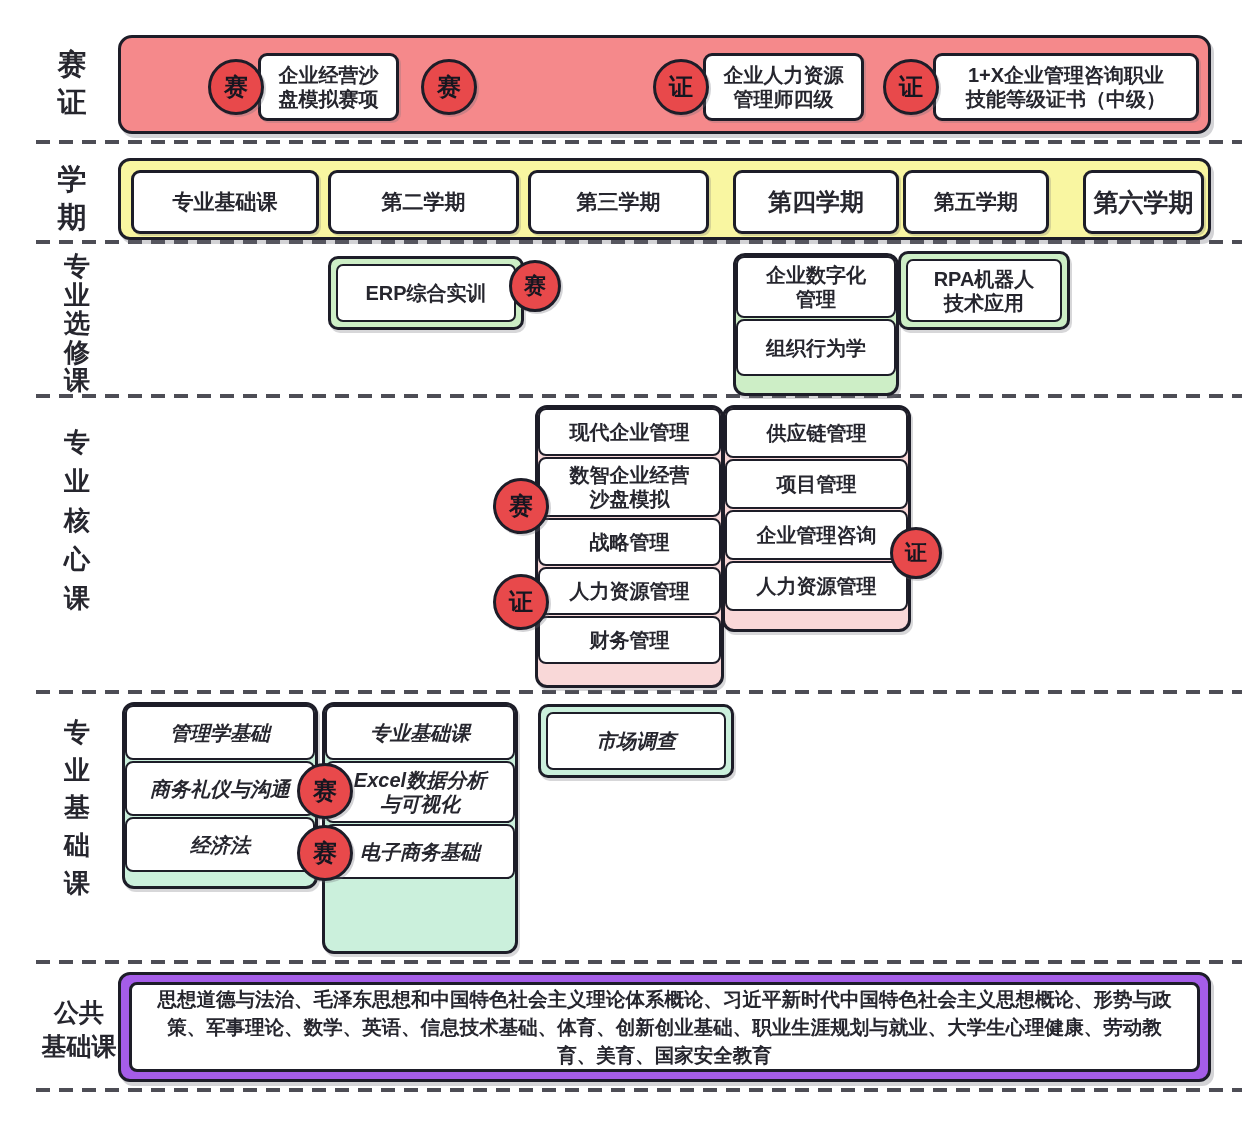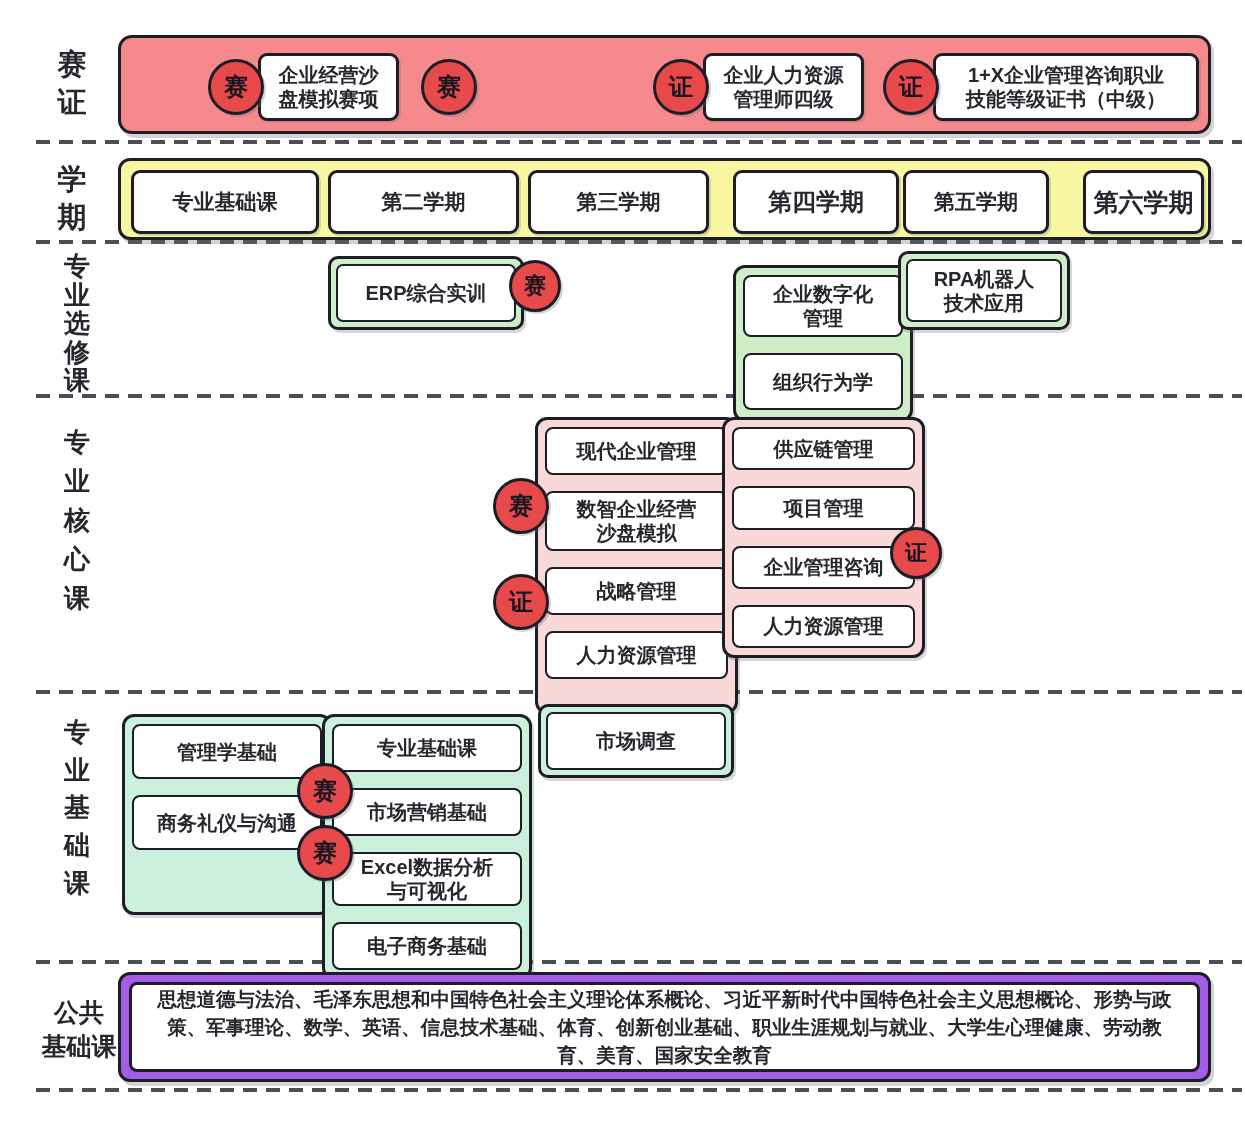--- a/index.html
+++ b/index.html
@@ -28,27 +28,27 @@
     font-size:20px;line-height:1.22;box-shadow:2px 2px 0 rgba(110,110,120,.25);}
   .badge{position:absolute;width:50px;height:50px;border-radius:50%;background:var(--badge-red);
     border:3px solid var(--border);display:flex;align-items:center;justify-content:center;
     font-size:24px;color:#161620;z-index:6;box-shadow:2px 2px 0 rgba(110,110,120,.3);}
   .badge.sm{width:46px;height:46px;font-size:22px;}
   .gwrap{position:absolute;border:3px solid var(--border);border-radius:10px;padding:5px;
     display:flex;box-shadow:2px 3px 0 rgba(110,110,120,.28);}
   .gwrap .ibox{flex:1;background:#fff;border:2.5px solid var(--border);border-radius:7px;
     display:flex;align-items:center;justify-content:center;text-align:center;
     font-size:20px;line-height:1.2;}
-  .col{position:absolute;border:3px solid var(--border);border-radius:12px;padding:7px;
-    display:flex;flex-direction:column;gap:16px;box-shadow:2px 3px 0 rgba(110,110,120,.28);margin-top:12px;}
+  .col{position:absolute;border:3px solid var(--border);border-radius:12px;
+    display:flex;flex-direction:column;gap:1px;box-shadow:2px 3px 0 rgba(110,110,120,.28);}
   .col .ibox{background:#fff;border:2.5px solid var(--border);border-radius:8px;
     display:flex;align-items:center;justify-content:center;text-align:center;
     font-size:20px;line-height:1.2;}
   .green{background:var(--band-green);}
-  .mint{background:var(--band-mint);}
+  .mint{background:var(--band-mint);font-style:italic;}
   .pink{background:var(--band-pink);}
   .mw106{display:inline-block;max-width:106px;}
   .mw126{display:inline-block;max-width:126px;}
   .mw212{display:inline-block;max-width:212px;}
   .mw112{display:inline-block;max-width:112px;}
   .mw104{display:inline-block;max-width:104px;}
   .mw138{display:inline-block;max-width:138px;}
 </style>
 </head>
 <body>
@@ -119,20 +119,23 @@
       </div>
     <div class="ibox" style="height:56px">
         <span class="mw126">数智企业经营沙盘模拟</span>
       </div>
     <div class="ibox" style="height:44px">
         <span>战略管理</span>
       </div>
     <div class="ibox" style="height:44px">
         <span>人力资源管理</span>
       </div>
+    <div class="ibox" style="height:44px">
+        <span>财务管理</span>
+      </div>
   </div>
   <div class="col pink" style="left:722px;top:405px;width:183px;height:221px">
     <div class="ibox" style="height:46px">
         <span>供应链管理</span>
       </div>
     <div class="ibox" style="height:46px">
         <span>项目管理</span>
       </div>
     <div class="ibox" style="height:46px">
         <span>企业管理咨询</span>
@@ -145,27 +148,27 @@
   <div class="badge" style="left:493px;top:574px">证</div>
   <div class="badge sm" style="left:890px;top:527px">证</div>
 
   <div class="col mint" style="left:122px;top:702px;width:190px;height:181px">
     <div class="ibox" style="height:51px;padding:0 4px">
         <span>管理学基础</span>
       </div>
     <div class="ibox" style="height:51px;padding:0 4px">
         <span>商务礼仪与沟通</span>
       </div>
+    <div class="ibox" style="height:51px;padding:0 4px">
+        <span>经济法</span>
+      </div>
   </div>
   <div class="col mint" style="left:322px;top:702px;width:190px;height:246px">
     <div class="ibox" style="height:51px;padding:0 4px">
         <span>专业基础课</span>
-      </div>
-    <div class="ibox" style="height:51px;padding:0 4px">
-        <span>市场营销基础</span>
       </div>
     <div class="ibox" style="height:58px;padding:0 4px">
         <span class="mw138">Excel数据分析与可视化</span>
       </div>
     <div class="ibox" style="height:51px;padding:0 4px">
         <span>电子商务基础</span>
       </div>
   </div>
   <div class="badge" style="left:297px;top:763px">赛</div>
   <div class="badge" style="left:297px;top:825px">赛</div>

